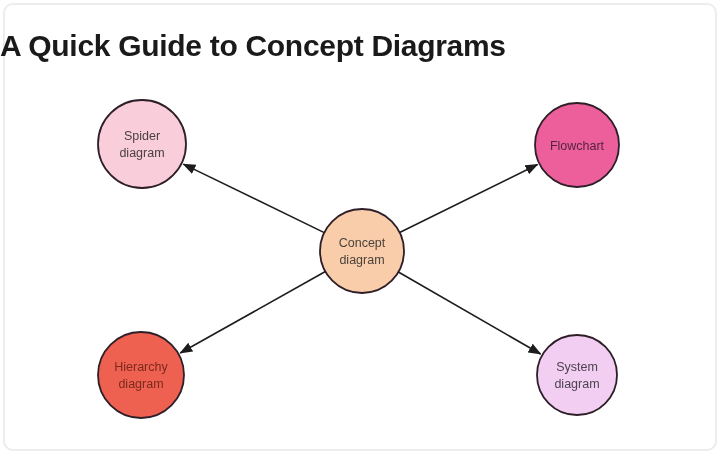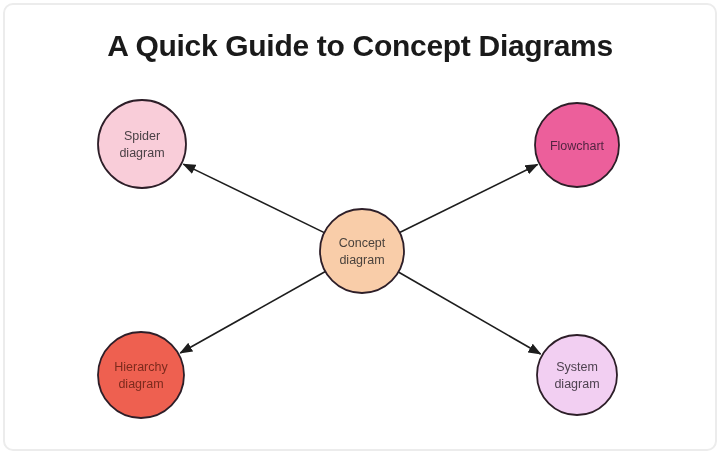--- a/index.html
+++ b/index.html
@@ -22,21 +22,20 @@
     border: 2px solid #ececec;
     border-radius: 10px;
     background: #ffffff;
   }
   .page-title {
     position: absolute;
     top: 28px;
     left: 0;
     width: 100%;
     margin: 0;
-    text-align: center;
     font-size: 30px;
     line-height: 36px;
     font-weight: 700;
     letter-spacing: -0.3px;
     color: #1a1a1a;
   }
   svg.canvas {
     position: absolute;
     inset: 0;
   }

